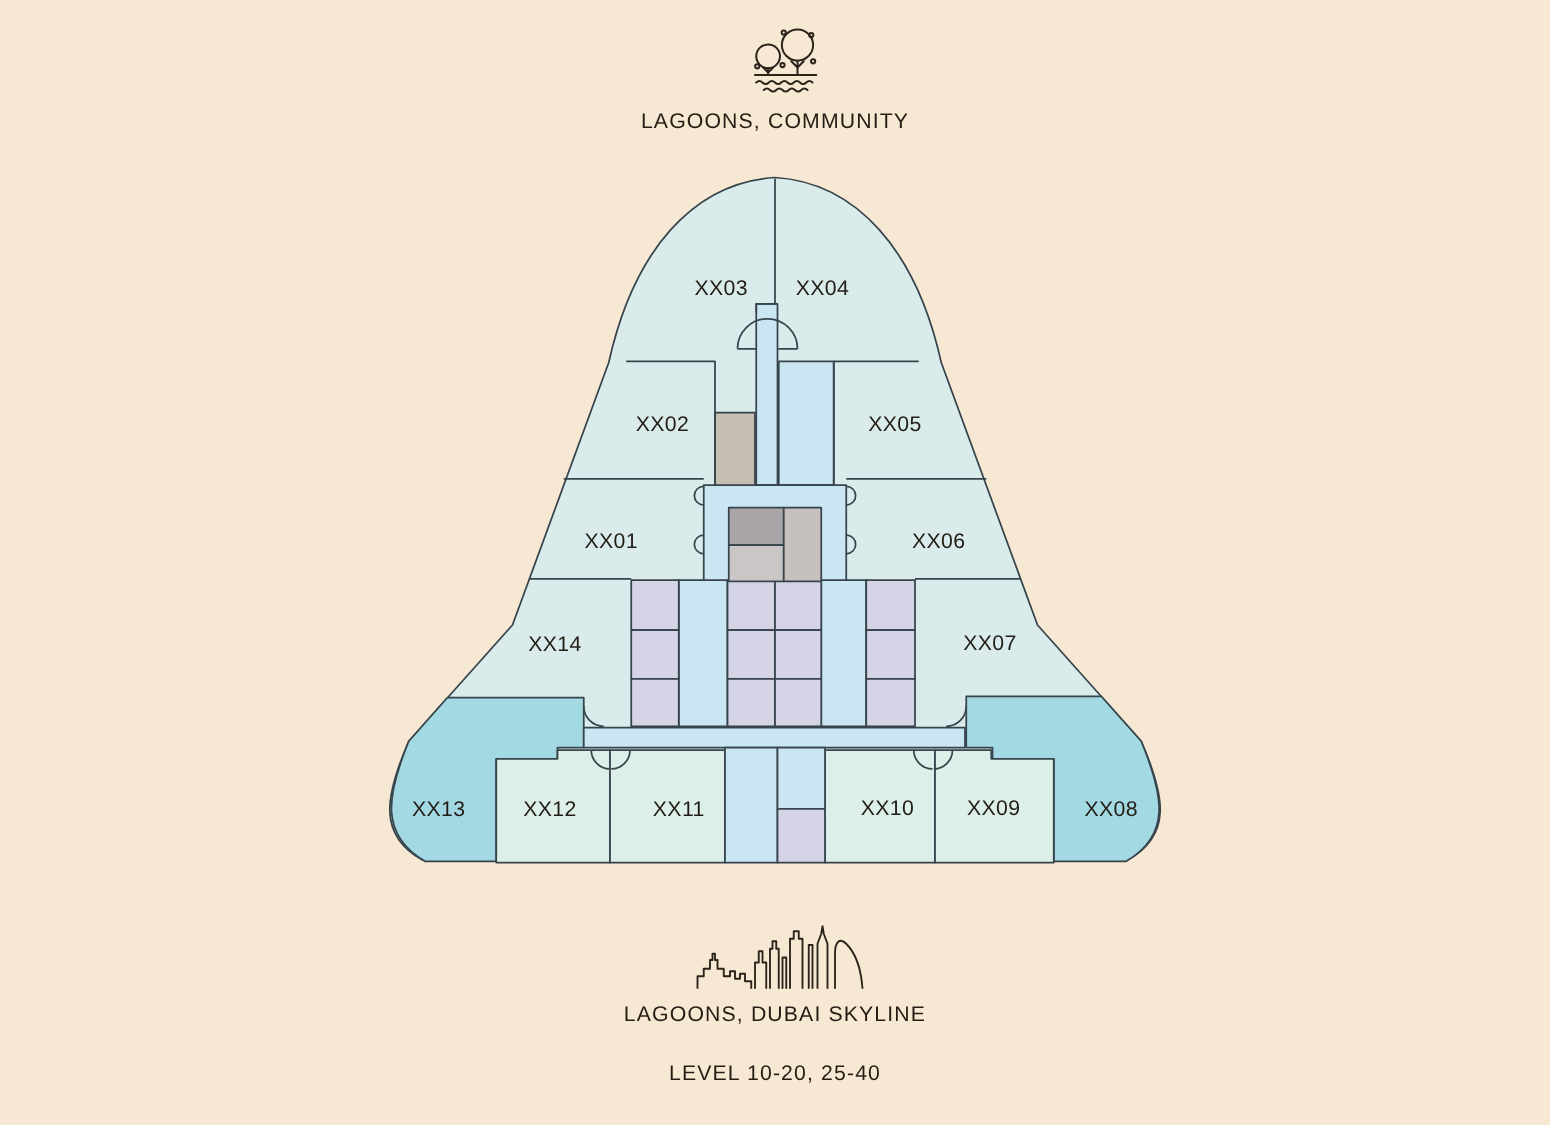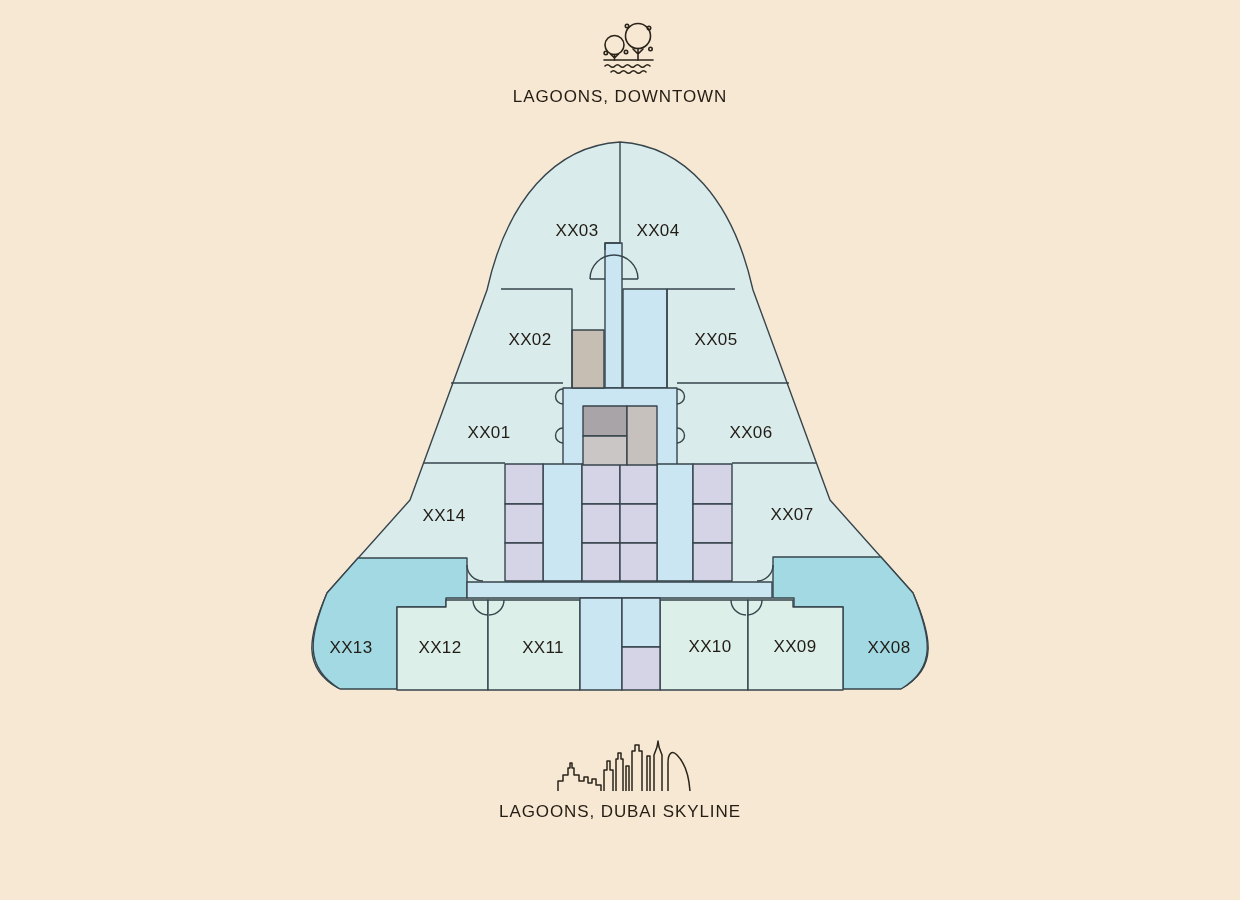--- a/index.html
+++ b/index.html
@@ -27,21 +27,21 @@
       <path d="M2 46 Q4.5 43.5 7 46 Q9.5 48.5 12 46 Q14.5 43.5 17 46 Q19.5 48.5 22 46 Q24.5 43.5 27 46 Q29.5 48.5 32 46 Q34.5 43.5 37 46 Q39.5 48.5 42 46 Q44.5 43.5 47 46"></path>
       <path d="M8 52 Q10.5 49.5 13 52 Q15.5 54.5 18 52 Q20.5 49.5 23 52 Q25.5 54.5 28 52 Q30.5 49.5 33 52 Q35.5 54.5 38 52 Q40.5 49.5 43 52"></path>
       <circle cx="2.8" cy="33" r="1.7"></circle>
       <circle cx="23" cy="32" r="1.7"></circle>
       <circle cx="47.5" cy="29" r="1.7"></circle>
       <circle cx="24" cy="6" r="1.7"></circle>
       <circle cx="46" cy="8" r="1.7"></circle>
     </svg>
   </div>
 
-  <div class="heading" style="top:87px;">LAGOONS, DOWNTOWN</div>
+  <div class="heading" style="top:87px;">LAGOONS, COMMUNITY</div>
 
   <svg class="plan" width="1240" height="900" viewBox="0 0 1240 900">
     <g stroke-width="1.4" fill="none" stroke-linejoin="round" stroke="#37444c">
 
       <path d="M620 142
                C685 146 733 200 753 290
                C778 360 804 430 830 500
                L913 593
                C932 637 938 668 902 688
                L338 688
@@ -139,14 +139,15 @@
   <div class="icon-wrap" style="left:556px;top:739px;">
     <svg width="146" height="53" viewBox="0 0 146 53" fill="none" stroke="#2a241a" stroke-width="1.5" stroke-linejoin="round">
       <path d="M2 52 V42 H7 V36 H12 V29 H14 V24 H16 V29 H18 V36 H23 V42 H28 V38 H32 V44 H36 V40 H40 V46 H45 V52"></path>
       <path d="M48 52 V31 H51 V22 H54 V31 H57 V52 M60 52 V20 H62 V14 H65 V20 H67 V52 M70 52 V27 H73 V52 M76 52 V12 H79 V6 H83 V12 H86 V52 M91 52 V17 H94 V52"></path>
       <path d="M98 52 V16 L101 8 L102 2 L103 8 L106 16 V52"></path>
       <path d="M112 52 V24 C112 14 116 11 121 16 C129 24 133 38 134 52"></path>
     </svg>
   </div>
 
   <div class="heading" style="top:802px;">LAGOONS, DUBAI SKYLINE</div>
+  <div class="heading" style="top:849px;">LEVEL 10-20, 25-40</div>
 
 </div>
 
 </body></html>

